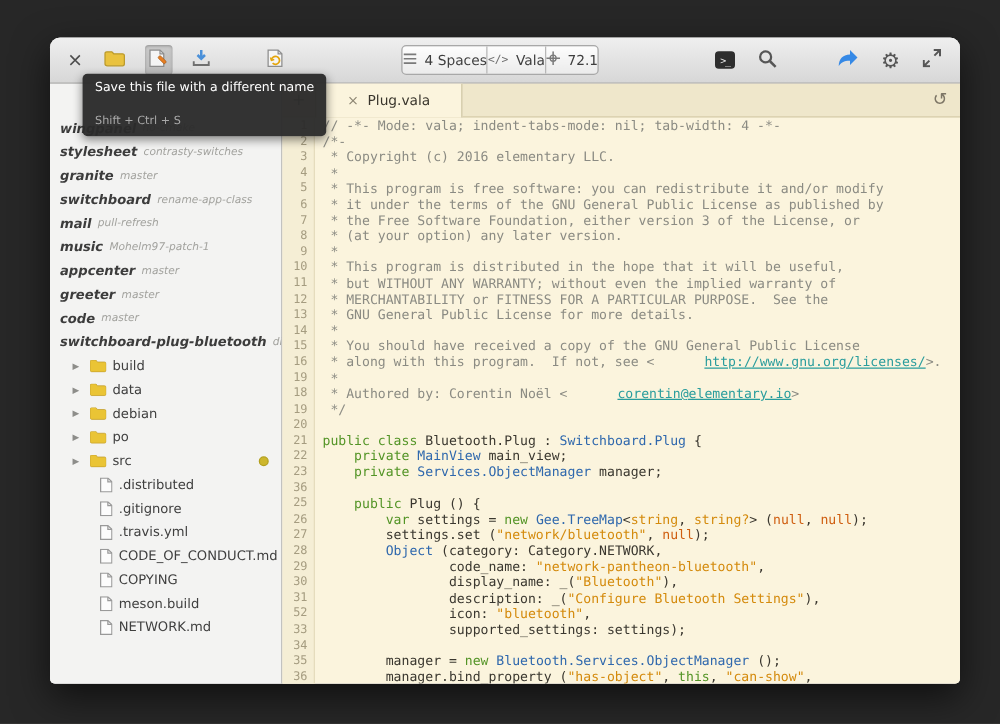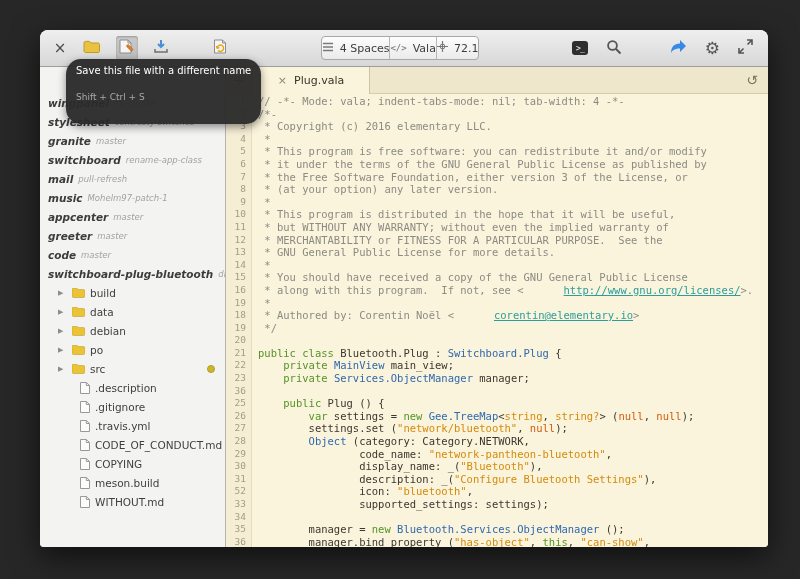--- a/index.html
+++ b/index.html
@@ -26,21 +26,21 @@
                       font-family:"DejaVu Sans", sans-serif; font-size:11px; color:#3e3e3e; }
   .segmented button:last-child { border-right:none; }
   .seg-glyph { font-family:"DejaVu Sans Mono", monospace; font-size:9px; color:#6f6f6f; }
   .term { background:#2e2e2e; color:#fafafa; border-radius:3px; font-family:"DejaVu Sans Mono", monospace;
           font-size:8px; padding:3px 4px 2px 4px; letter-spacing:-1px; }
   .gear { font-size:17px; color:#565656; line-height:1; }
   .hb-right .grp-gap { margin-left:30px; }
 
   
   .tooltip { position:absolute; left:26px; top:29px; z-index:40; background:rgba(43,43,43,.96);
-             color:#ffffff; border-radius:15px; padding:6px 10px 22px 10px; white-space:nowrap;
+             color:#ffffff; border-radius:4px; padding:6px 10px 7px 10px; white-space:nowrap;
              box-shadow:0 3px 8px rgba(0,0,0,.45); }
   .tooltip .tt-title { font-size:10px; }
   .tooltip .tt-short { font-size:9px; color:#a9a9a9; margin-top:16px; }
 
   
   .content { flex:1; display:flex; min-height:0; }
   .sidebar { width:186px; flex:0 0 186px; background:#f3f3f2; border-right:1px solid #b3b3b0;
              overflow:hidden; padding-top:26px; }
   .proj { height:19px; display:flex; align-items:center; gap:5px; padding:0 8px;
           white-space:nowrap; overflow:hidden;font-style:italic; }
@@ -280,21 +280,21 @@
             <span class="tname">src</span>
             <span class="dot"></span>
           </div>
           <div class="trow file">
             <span class="ic">
               <svg width="10" height="12" viewBox="0 0 10 12">
                 <path d="M.5.5h5.8l3.2 3v8H.5z" fill="#fcfcfc" stroke="#999"></path>
                 <path d="M6.3.5v3h3.2" fill="none" stroke="#999"></path>
               </svg>
             </span>
-            <span class="tname">.description</span>
+            <span class="tname">.distributed</span>
           </div>
           <div class="trow file">
             <span class="ic">
               <svg width="10" height="12" viewBox="0 0 10 12">
                 <path d="M.5.5h5.8l3.2 3v8H.5z" fill="#fcfcfc" stroke="#999"></path>
                 <path d="M6.3.5v3h3.2" fill="none" stroke="#999"></path>
               </svg>
             </span>
             <span class="tname">.gitignore</span>
           </div>
@@ -334,21 +334,21 @@
             </span>
             <span class="tname">meson.build</span>
           </div>
           <div class="trow file">
             <span class="ic">
               <svg width="10" height="12" viewBox="0 0 10 12">
                 <path d="M.5.5h5.8l3.2 3v8H.5z" fill="#fcfcfc" stroke="#999"></path>
                 <path d="M6.3.5v3h3.2" fill="none" stroke="#999"></path>
               </svg>
             </span>
-            <span class="tname">WITHOUT.md</span>
+            <span class="tname">NETWORK.md</span>
           </div>
         </div>
     </div>
 
     <div class="editor">
       <div class="tabbar">
         <span class="newtab">+</span>
         <div class="tab">
           <span class="tclose">×</span>
           <span class="tlabel">Plug.vala</span>

